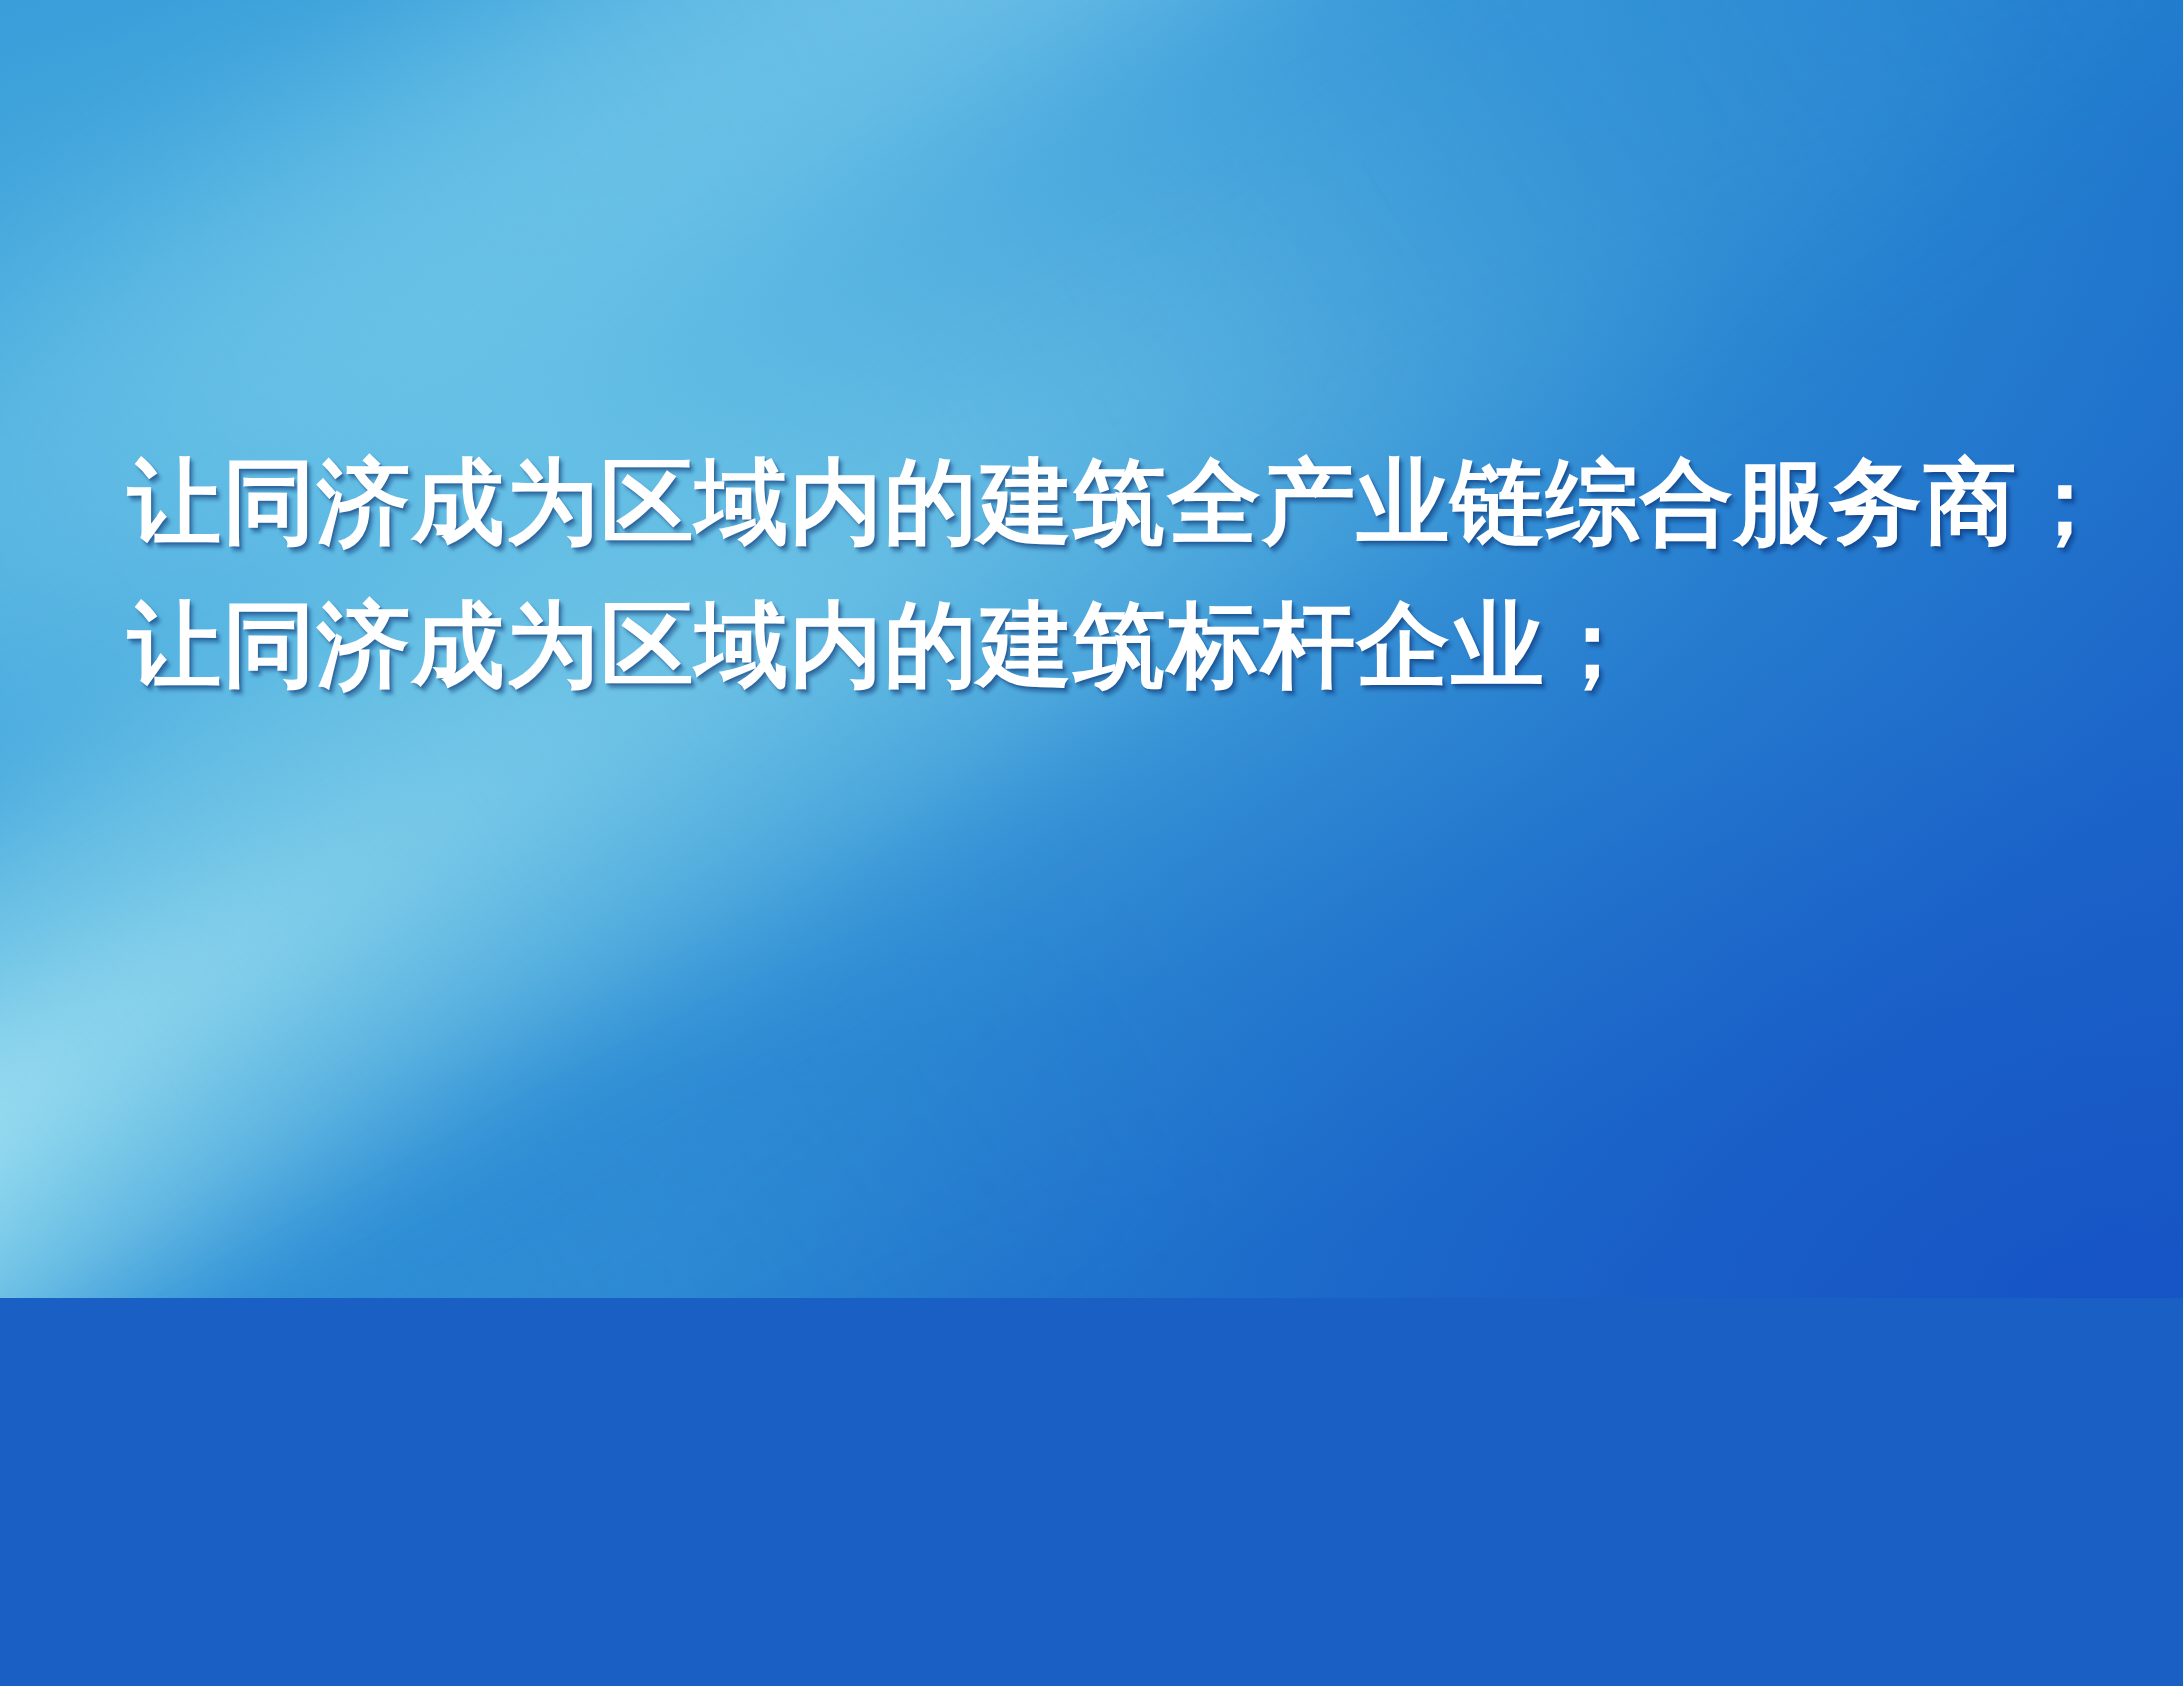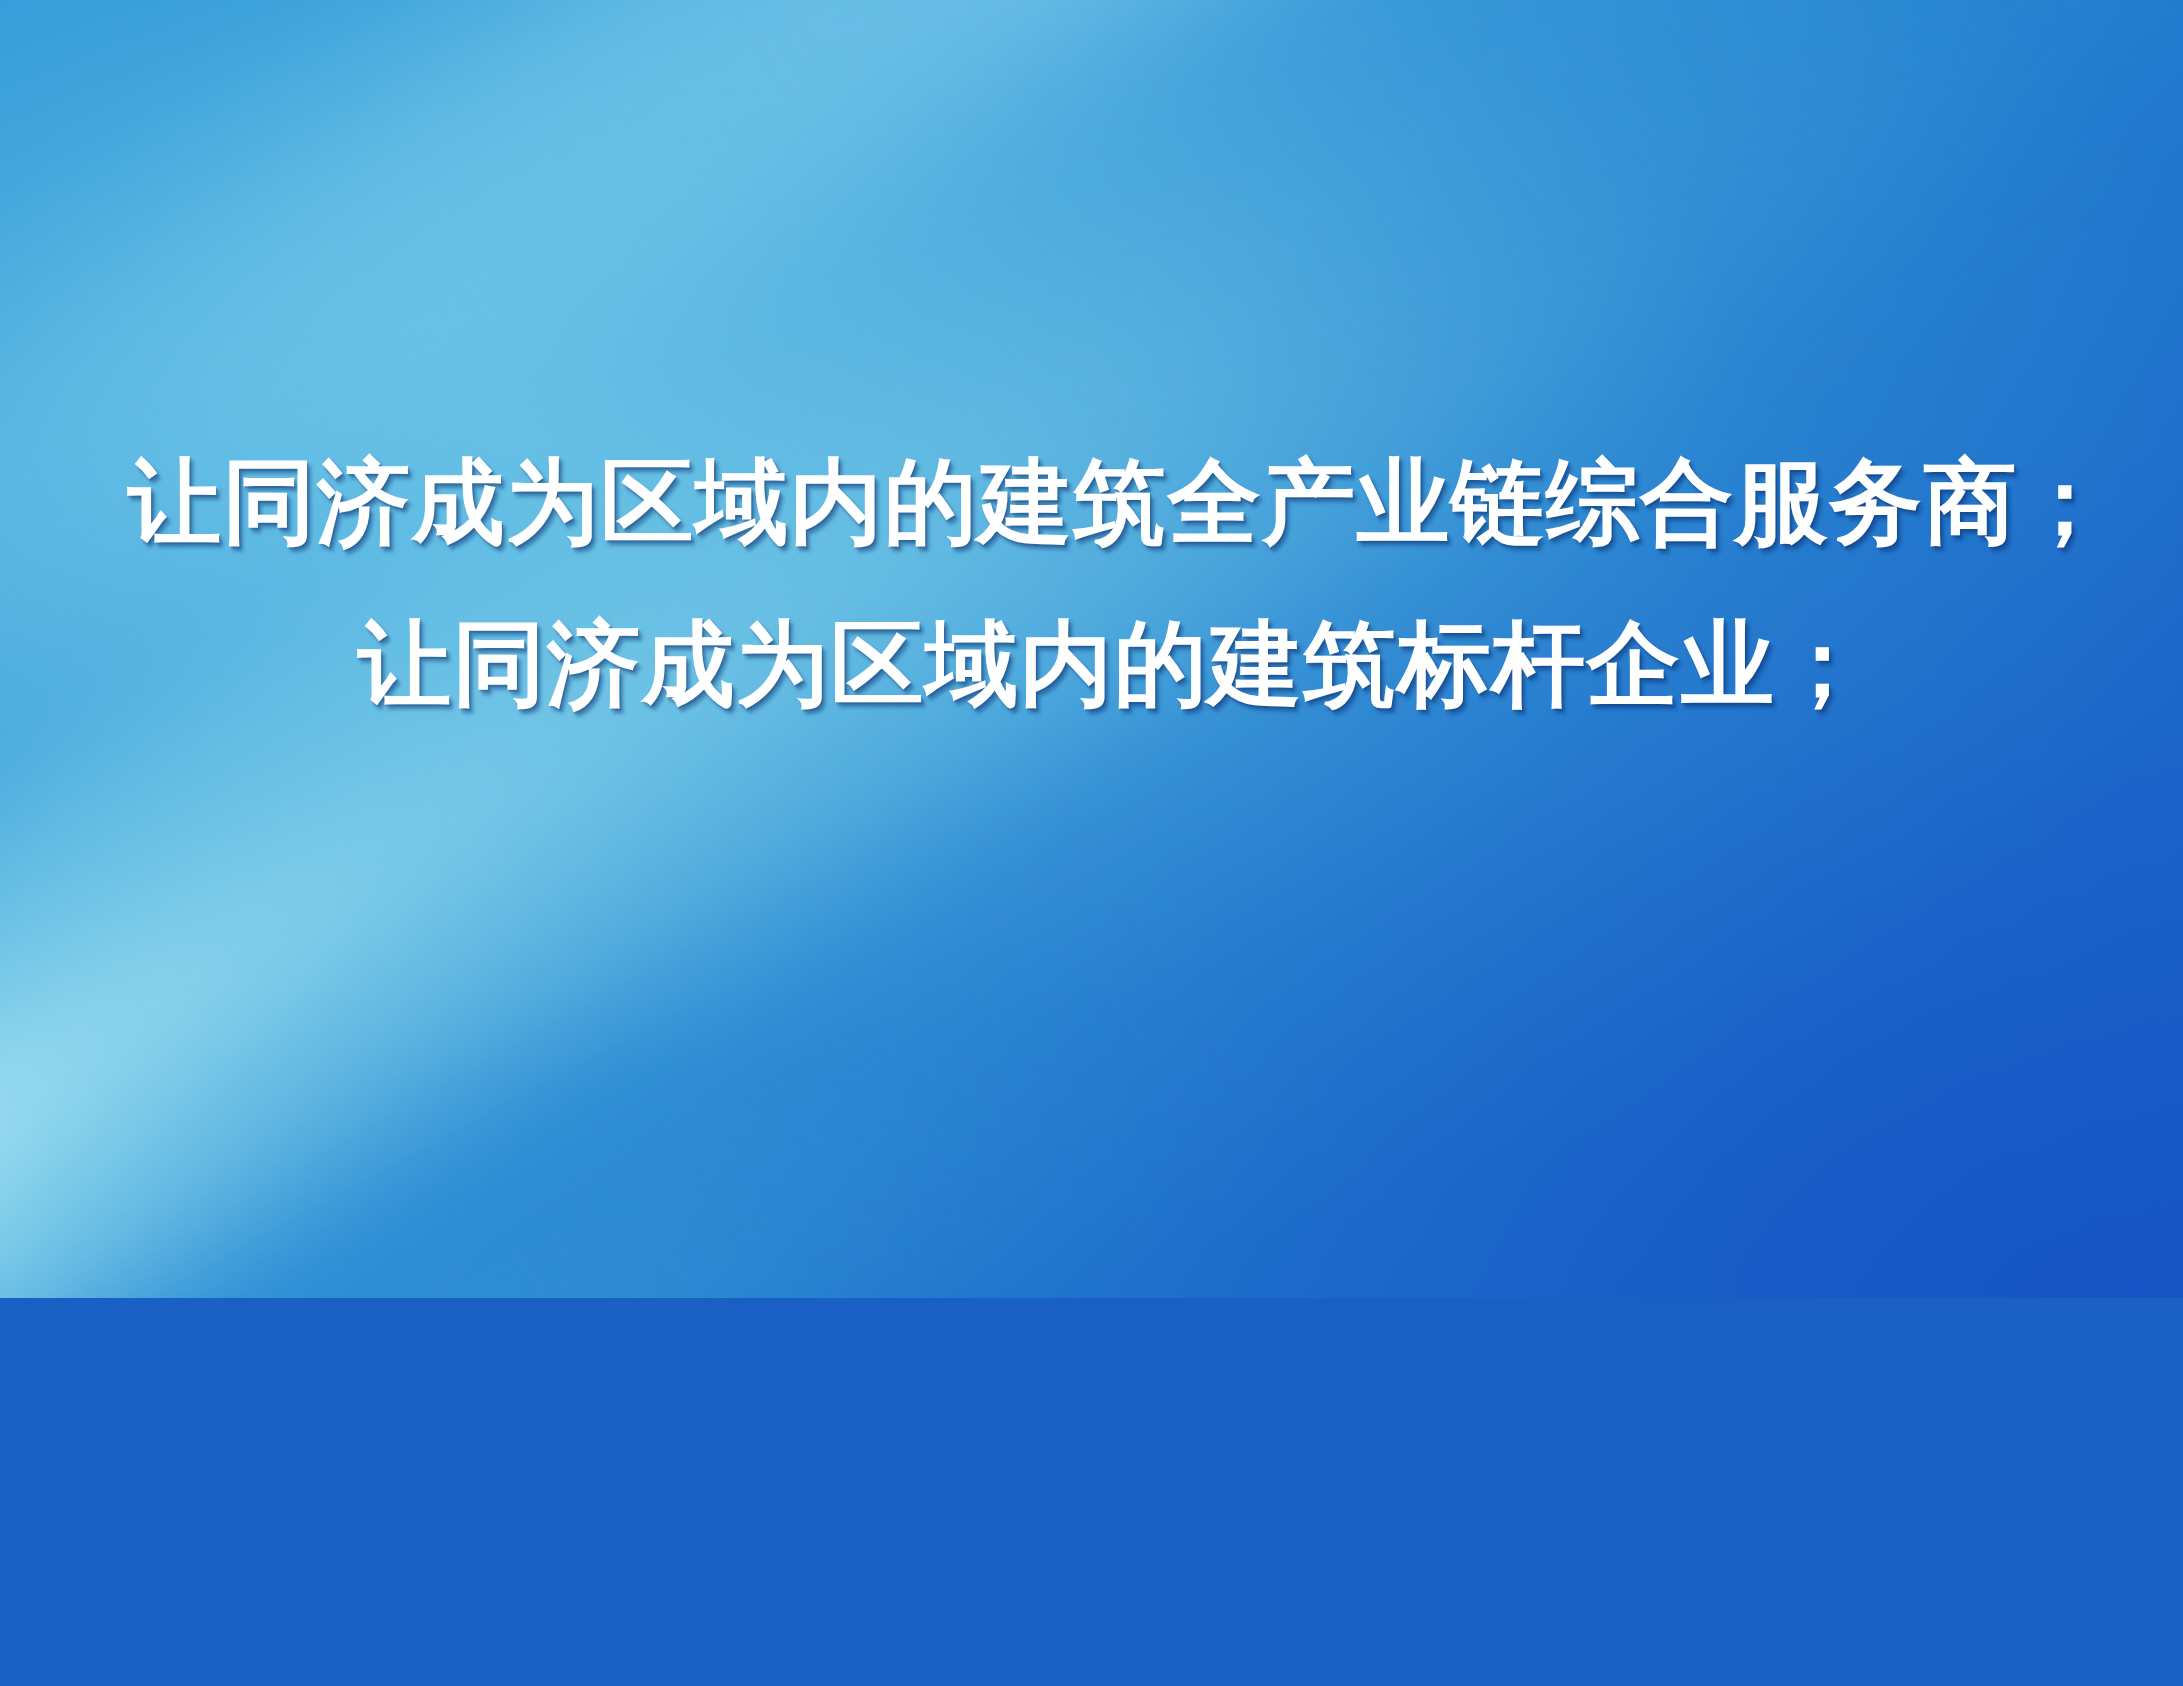--- a/index.html
+++ b/index.html
@@ -17,21 +17,20 @@
     background:
       linear-gradient(135deg,
         #2a93d6 0%,
         #2b95d8 14%,
         #2b93d8 28%,
         #2689d4 42%,
         #2280d0 56%,
         #1f74cc 70%,
         #1c66c9 84%,
         #1a5cc6 100%);
-    text-align: center;
   }
 
   
   .streaks {
     position: absolute;
     inset: -40%;
     pointer-events: none;
   }
   .streak {
     position: absolute;
@@ -153,21 +152,21 @@
     font-family: "DejaVu Serif", "Liberation Serif", serif;
     font-weight: bold;
     font-size: 93px;
     line-height: 1.08;
     letter-spacing: 1.5px;
     white-space: nowrap;
     text-shadow:
       3.8px 4.5px 3.8px rgba(10,45,110,0.40),
       1.5px 2.3px 1.5px rgba(10,45,110,0.30);
   }
-  .line + .line { margin-top: 62px; }
+  .line + .line { margin-top: 43px; }
 </style>
 </head>
 <body>
 
 <div id="slide">
 
   <div class="streaks">
     <div class="streak s-top"></div>
     <div class="streak s-main"></div>
     <div class="streak s-bright"></div>

